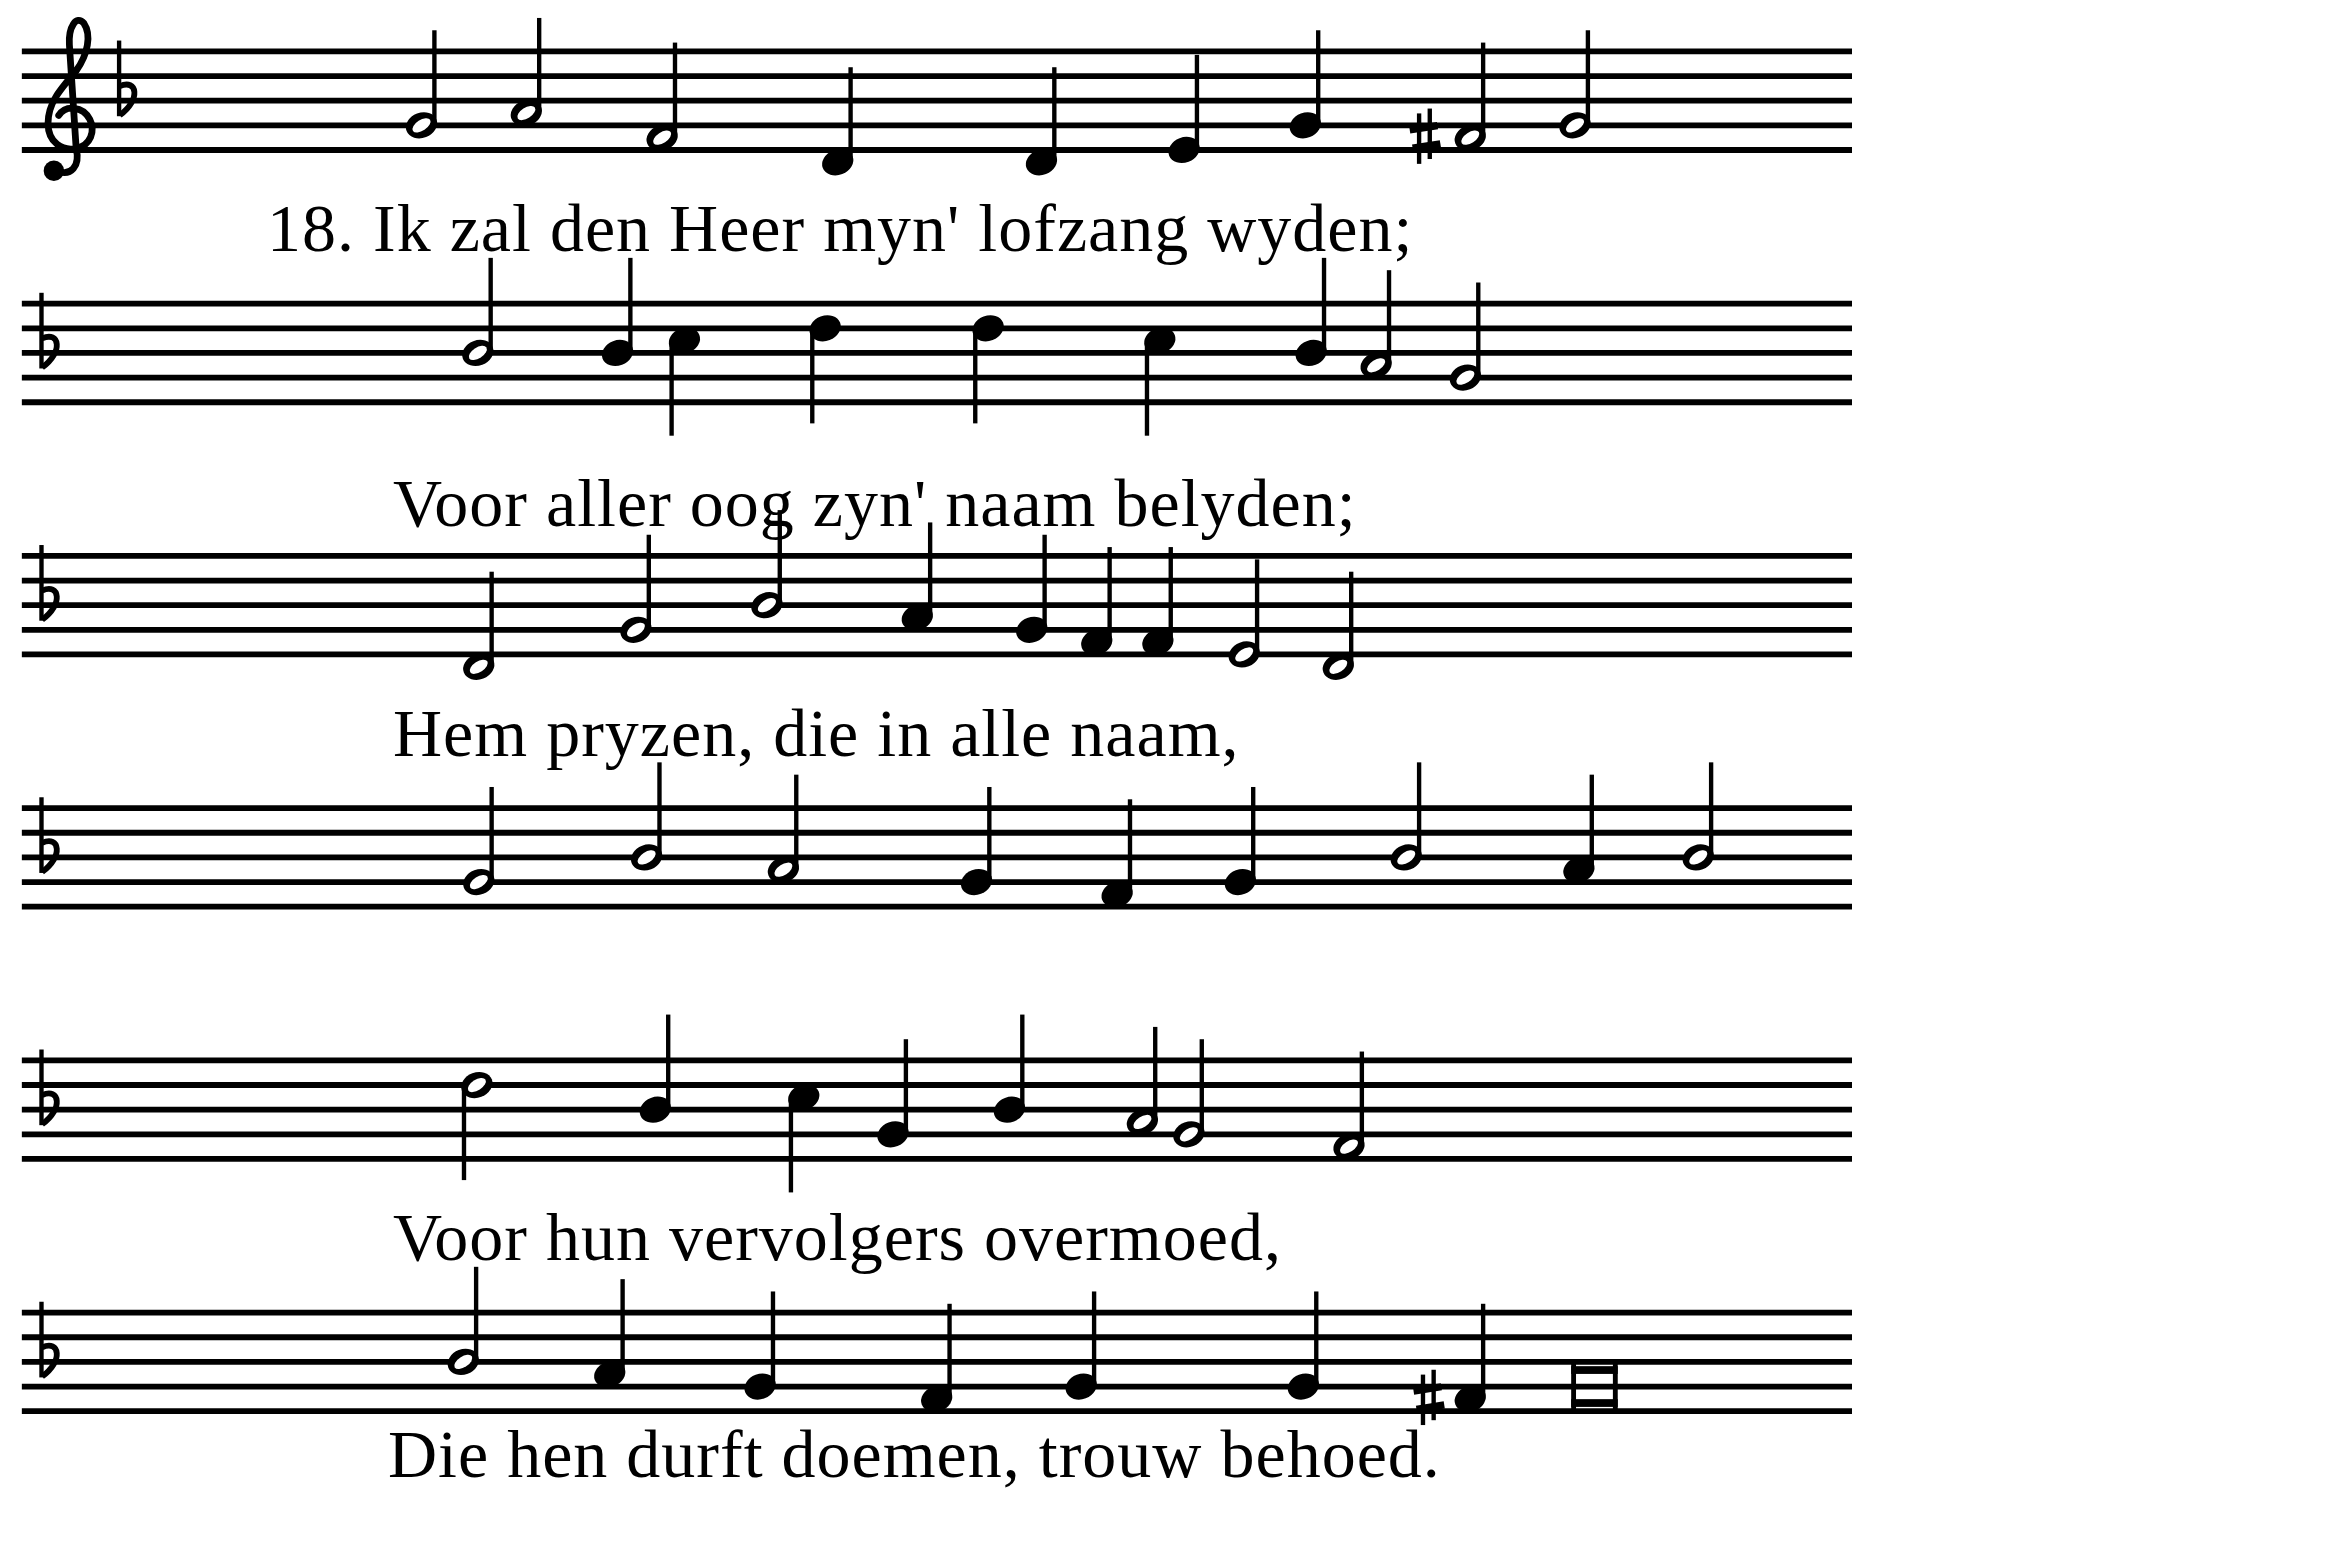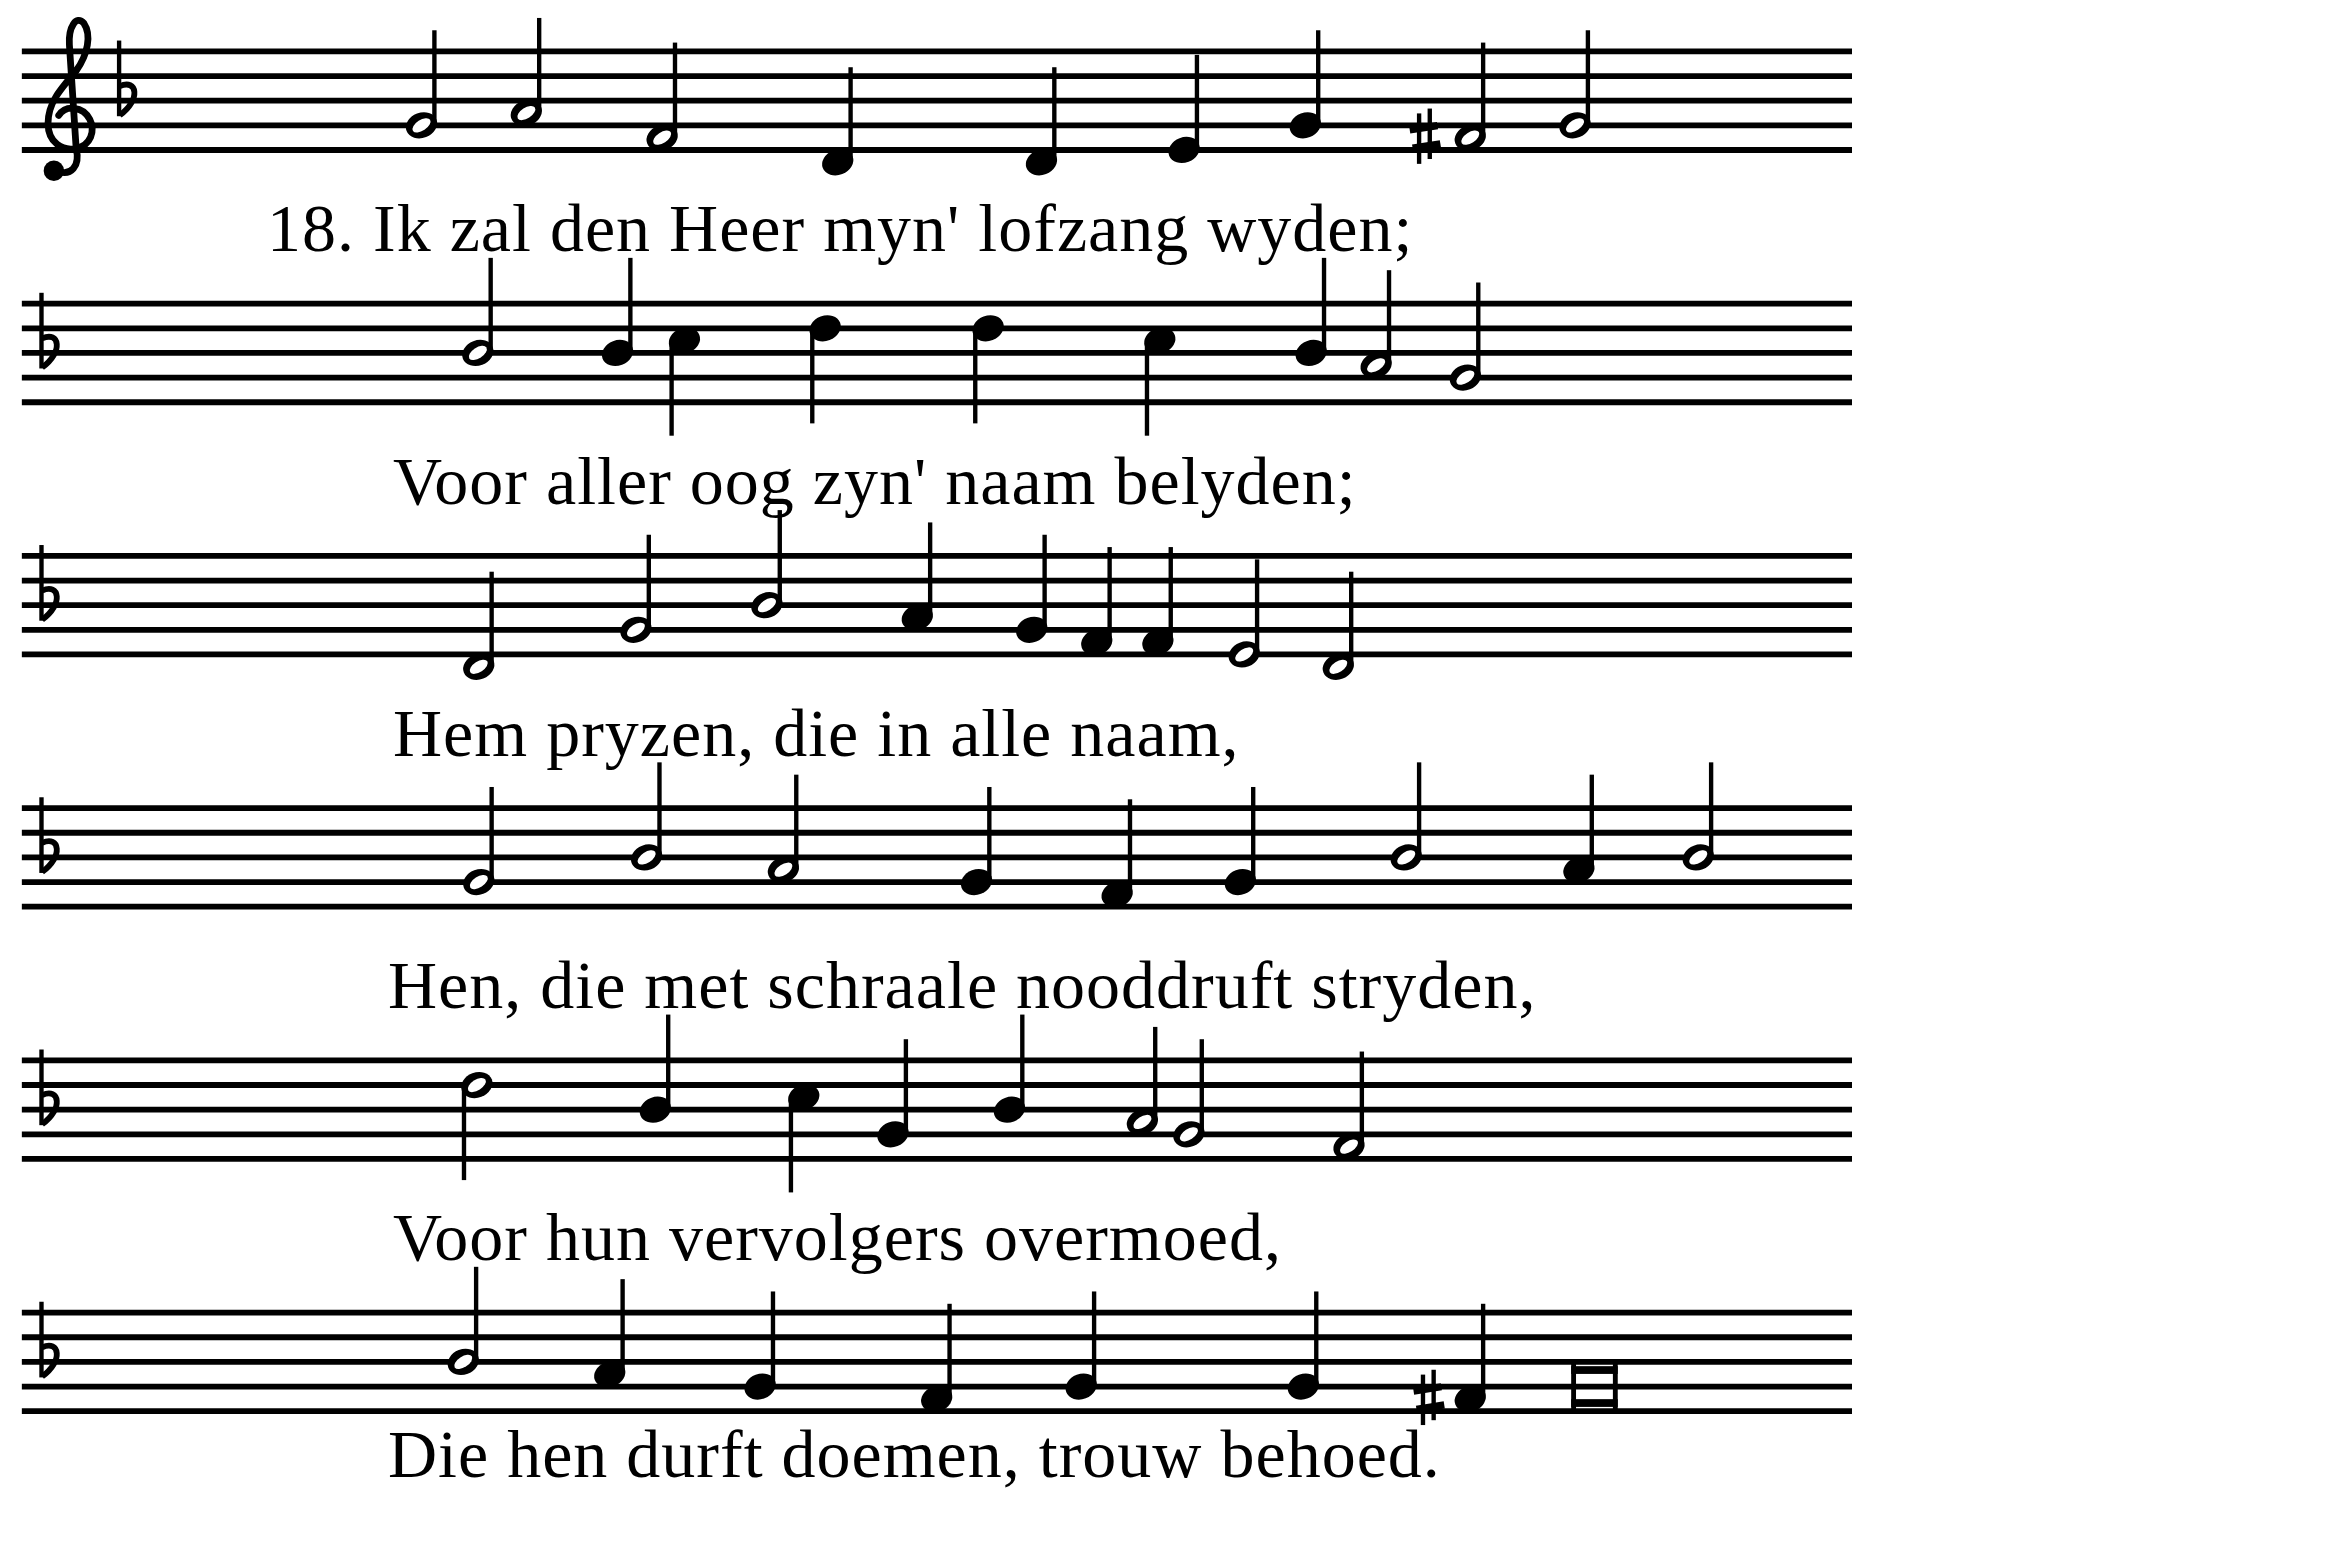--- a/index.html
+++ b/index.html
@@ -338,19 +338,18 @@
           <rect x="1619" y="1408.2" width="48" height="8" fill="#000000"></rect>
           <rect x="1619" y="1442.2" width="48" height="8" fill="#000000"></rect>
         </g>
         <g>
           <rect x="2384" y="1350" width="5.5" height="107.6" fill="#000000"></rect>
           <rect x="2397" y="1350" width="5.5" height="107.6" fill="#000000"></rect>
         </g>
       </g>
     </svg>
   <div class="lyric" style="left:267px;top:189px">18. Ik zal den Heer myn' lofzang wyden;</div>
-  <div class="lyric" style="left:393px;top:442px">Voor aller oog zyn' naam belyden;</div>
+  <div class="lyric" style="left:393px;top:464px">Voor aller oog zyn' naam belyden;</div>
   <div class="lyric" style="left:393px;top:694px">Hem pryzen, die in alle naam,</div>
-  <div class="lyric" style="left:388px;top:946px">Hen, die met schraale nooddruft stryden,</div>
   <div class="lyric" style="left:393px;top:1198px">Voor hun vervolgers overmoed,</div>
   <div class="lyric" style="left:388px;top:1415px">Die hen durft doemen, trouw behoed.</div>
 </div>
 
 
 </body></html>

